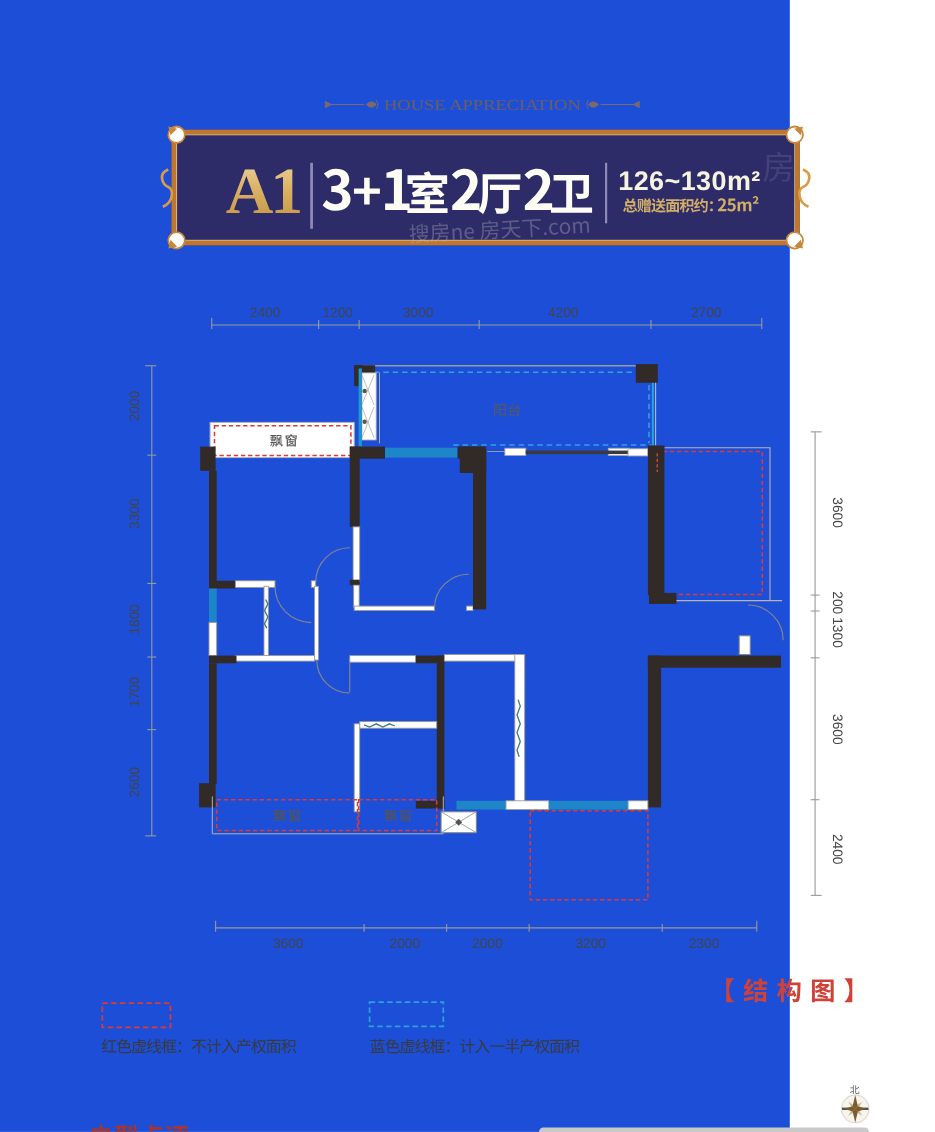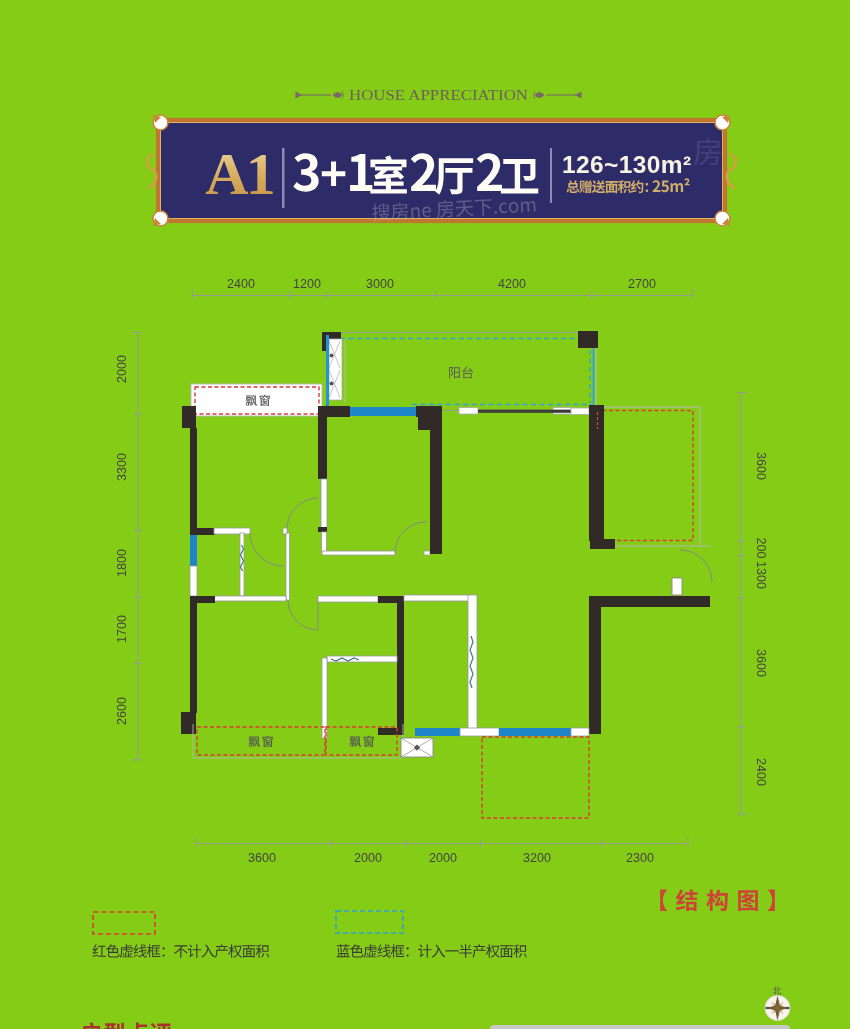--- a/index.html
+++ b/index.html
@@ -1,20 +1,20 @@
 <!DOCTYPE html>
 <html><head>
 <meta charset="utf-8">
 <style>
 html,body{margin:0;padding:0;background:#ffffff;}
 body{width:850px;height:1029px;overflow:hidden;font-family:"Liberation Sans",sans-serif;}
 </style>
 </head>
 <body>
-<div style="position:relative;width:850px;height:1029px;background:#84cc16;">
+<div style="position:relative;width:718px;height:1029px;background:#1d4ed8;">
 <svg width="850" height="1029" viewBox="0 0 850 1029" style="position:absolute;left:0;top:0;">
 <defs>
         <linearGradient id="goldg" x1="0" y1="0" x2="0" y2="1">
           <stop offset="0" stop-color="#eed9a4"></stop>
           <stop offset="0.5" stop-color="#d9af63"></stop>
           <stop offset="1" stop-color="#c2903f"></stop>
         </linearGradient>
       </defs>
 
 <g id="header">

